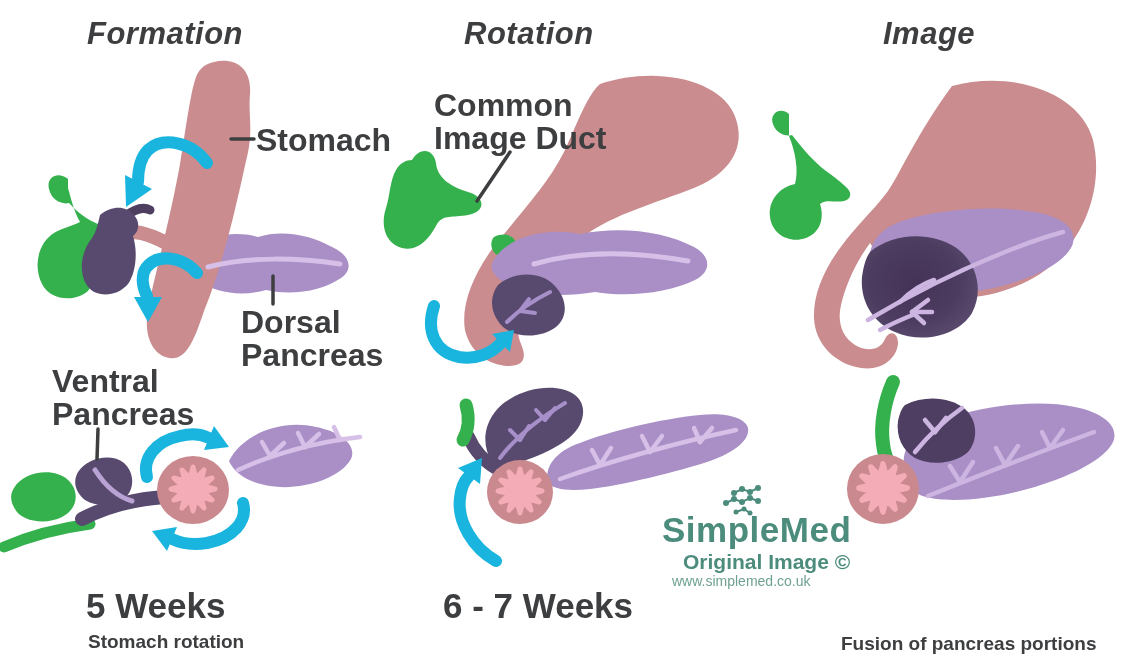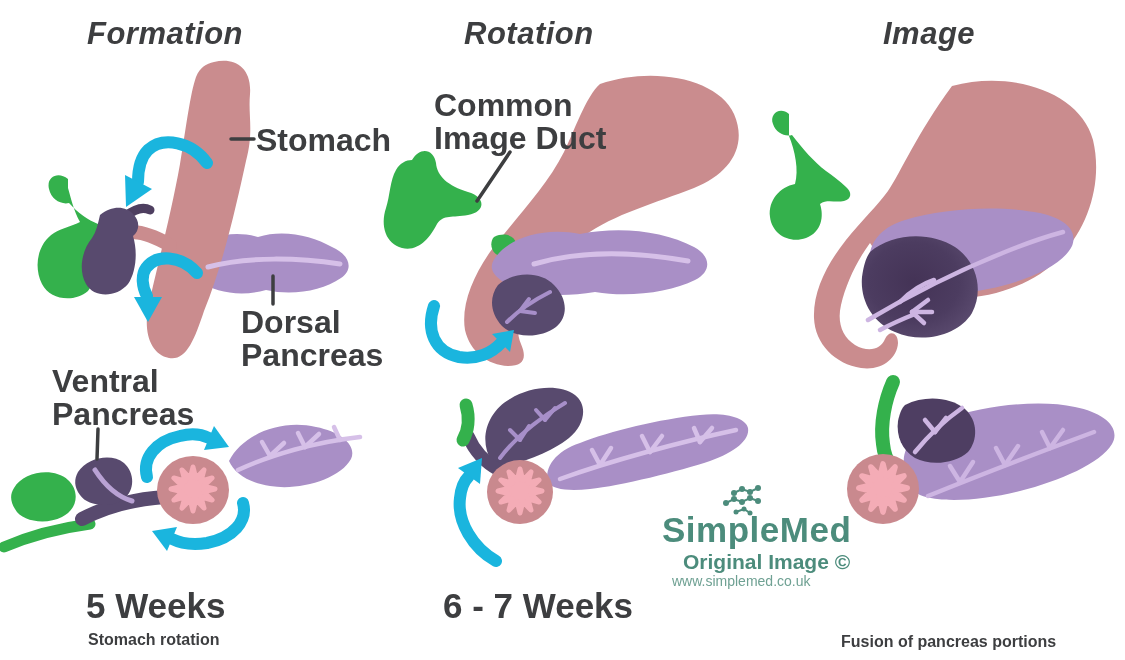--- a/index.html
+++ b/index.html
@@ -3,21 +3,21 @@
 <meta charset="utf-8">
 <style>
   html,body{margin:0;padding:0;background:#fff;}
   .stage{position:relative;width:1125px;height:660px;background:#ffffff;overflow:hidden;
          font-family:"Liberation Sans",sans-serif;}
   .stage svg.art{position:absolute;left:0;top:0;}
   .txt{position:absolute;color:#3d3e40;font-weight:bold;white-space:nowrap;}
   .heading{font-size:31px;letter-spacing:.5px;font-style:italic;}
   .label{font-size:32px;line-height:33px;}
   .week{font-size:35px;text-align:center;}
-  .caption{font-size:16px;}
+  .caption{font-size:19px;}
   .wm-brand{position:absolute;left:662px;top:510px;font-size:35px;font-weight:bold;color:#4c8c7c;letter-spacing:.5px;}
   .wm-type{position:absolute;left:667px;top:550px;font-size:21px;font-weight:bold;color:#4c8c7c;margin-left:16px;}
   .wm-url{position:absolute;left:672px;top:573px;font-size:14px;color:#6fa193;}
   .label div{white-space:nowrap;}
 </style>
 </head>
 <body>
 
 <div class="stage">
 

